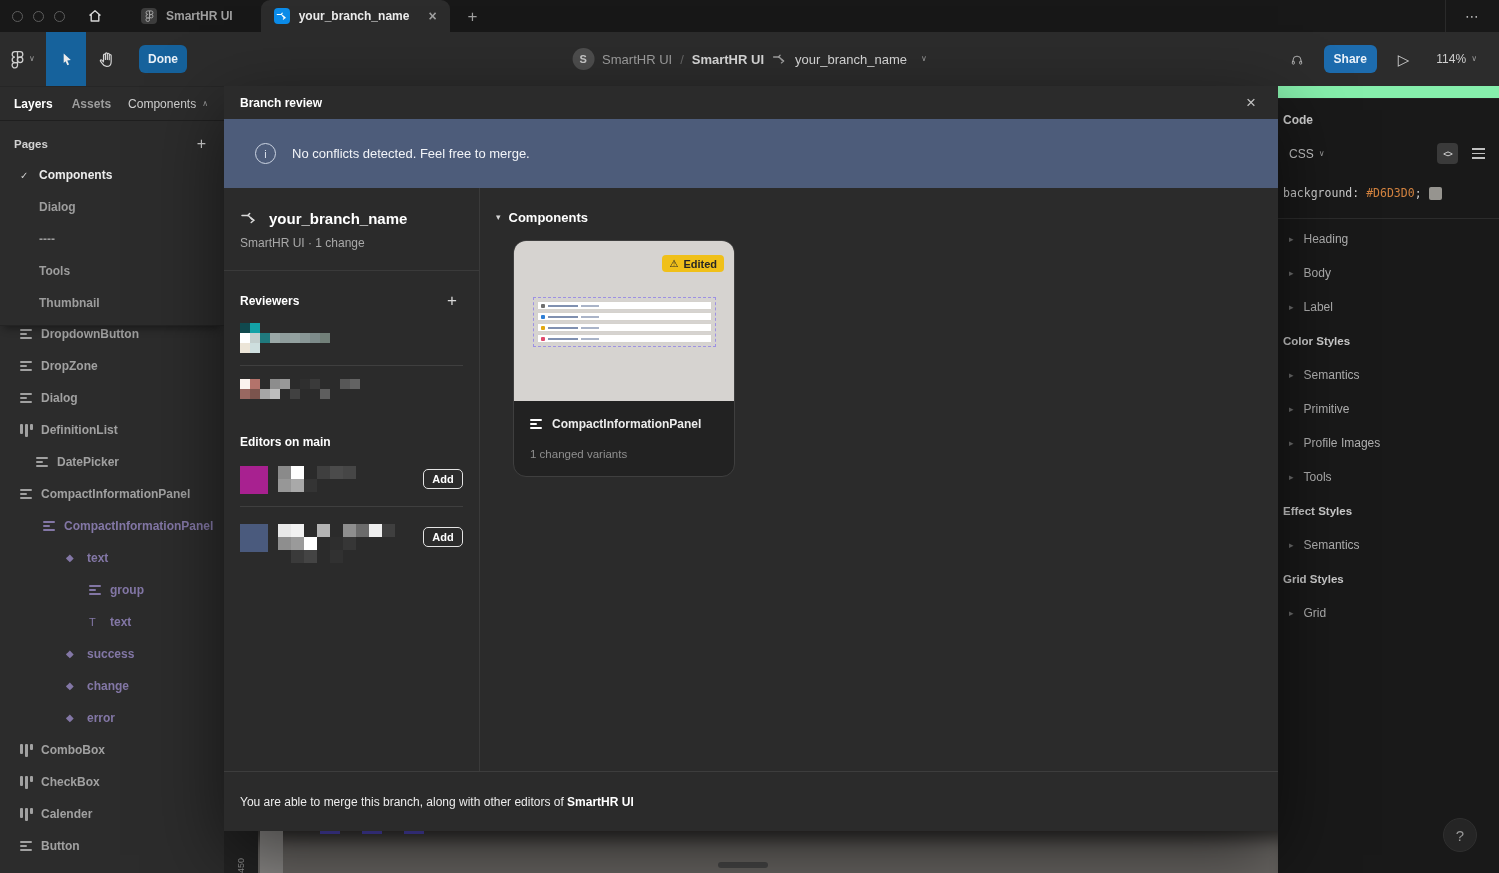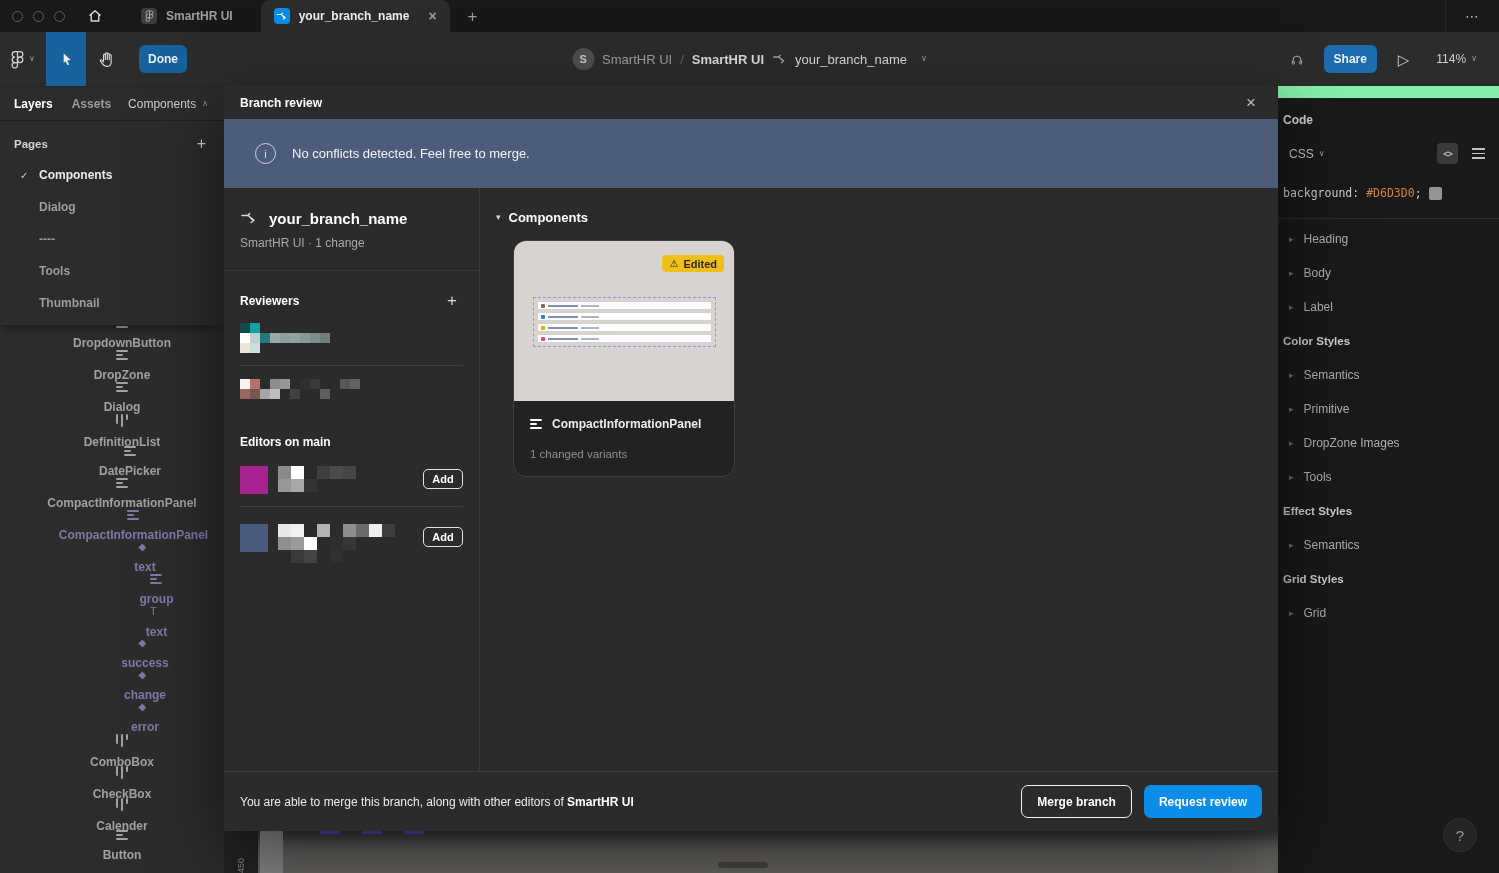--- a/index.html
+++ b/index.html
@@ -55,21 +55,21 @@
   .page-selector{margin-left:auto;display:flex;align-items:center;gap:6px;color:#cfcfcf;font-weight:400;background:none;border:none;font-size:12px;}
   .pages-section{flex:none;padding:8px 0 6px;border-bottom:1px solid #232323;box-shadow:0 6px 8px -4px rgba(0,0,0,.45);position:relative;z-index:2;}
   .pages-header{height:30px;display:flex;align-items:center;padding:0 12px 0 14px;}
   .pages-title{font-size:11.5px;font-weight:700;color:#d2d2d2;}
   .pages-add{margin-left:auto;background:none;border:none;color:#cfcfcf;font-size:16px;line-height:1;}
   .page-row{height:32px;display:flex;align-items:center;padding-left:20px;font-size:12px;font-weight:600;color:#9d9d9d;}
   .page-check{width:19px;font-size:10px;color:#cfcfcf;}
   .page-label.sel{color:#ececec;}
   .layers-scroll{flex:1;overflow:hidden;position:relative;}
   .layers-list{margin-top:-8px;}
-  .layer-row{height:32px;display:flex;align-items:center;gap:8px;font-size:12px;font-weight:600;color:#a1a1a1;flex-direction:column;}
+  .layer-row{height:32px;display:flex;align-items:center;gap:8px;font-size:12px;font-weight:600;color:#a1a1a1;}
   .layer-row.purple{color:#8377a6;}
   .layer-icon{display:flex;align-items:center;justify-content:flex-start;width:13px;color:inherit;}
   .ic-lines{display:inline-flex;flex-direction:column;gap:2px;}
   .ic-lines i{display:block;height:2px;border-radius:1px;background:currentColor;}
   .ic-lines i:nth-child(1){width:12px;}
   .ic-lines i:nth-child(2){width:7px;}
   .ic-lines i:nth-child(3){width:12px;}
   .ic-bars{display:inline-flex;gap:2.5px;align-items:flex-start;}
   .ic-bars i{display:block;width:2.5px;border-radius:1px;background:currentColor;}
   .ic-bars i:nth-child(1){height:10px;}
@@ -506,21 +506,21 @@
         <div class="style-row">
           <span class="style-chev">▸</span>
           <span class="style-label">Semantics</span>
         </div>
         <div class="style-row">
           <span class="style-chev">▸</span>
           <span class="style-label">Primitive</span>
         </div>
         <div class="style-row">
           <span class="style-chev">▸</span>
-          <span class="style-label">DropZone Images</span>
+          <span class="style-label">Profile Images</span>
         </div>
         <div class="style-row">
           <span class="style-chev">▸</span>
           <span class="style-label">Tools</span>
         </div>
         <div class="style-title">Effect Styles</div>
         <div class="style-row">
           <span class="style-chev">▸</span>
           <span class="style-label">Semantics</span>
         </div>
@@ -715,20 +715,16 @@
             </div>
             <div class="card-meta">1 changed variants</div>
           </div>
         </div>
       </div>
     </div>
     <div class="m-footer">
       <div class="footer-text">
         <span>You are able to merge this branch, along with other editors of </span><b>SmartHR UI</b>
       </div>
-      <div class="footer-btns">
-        <button class="merge-btn">Merge branch</button>
-        <button class="request-btn">Request review</button>
-      </div>
     </div>
   </div>
 
 </div>
 
 </body></html>

